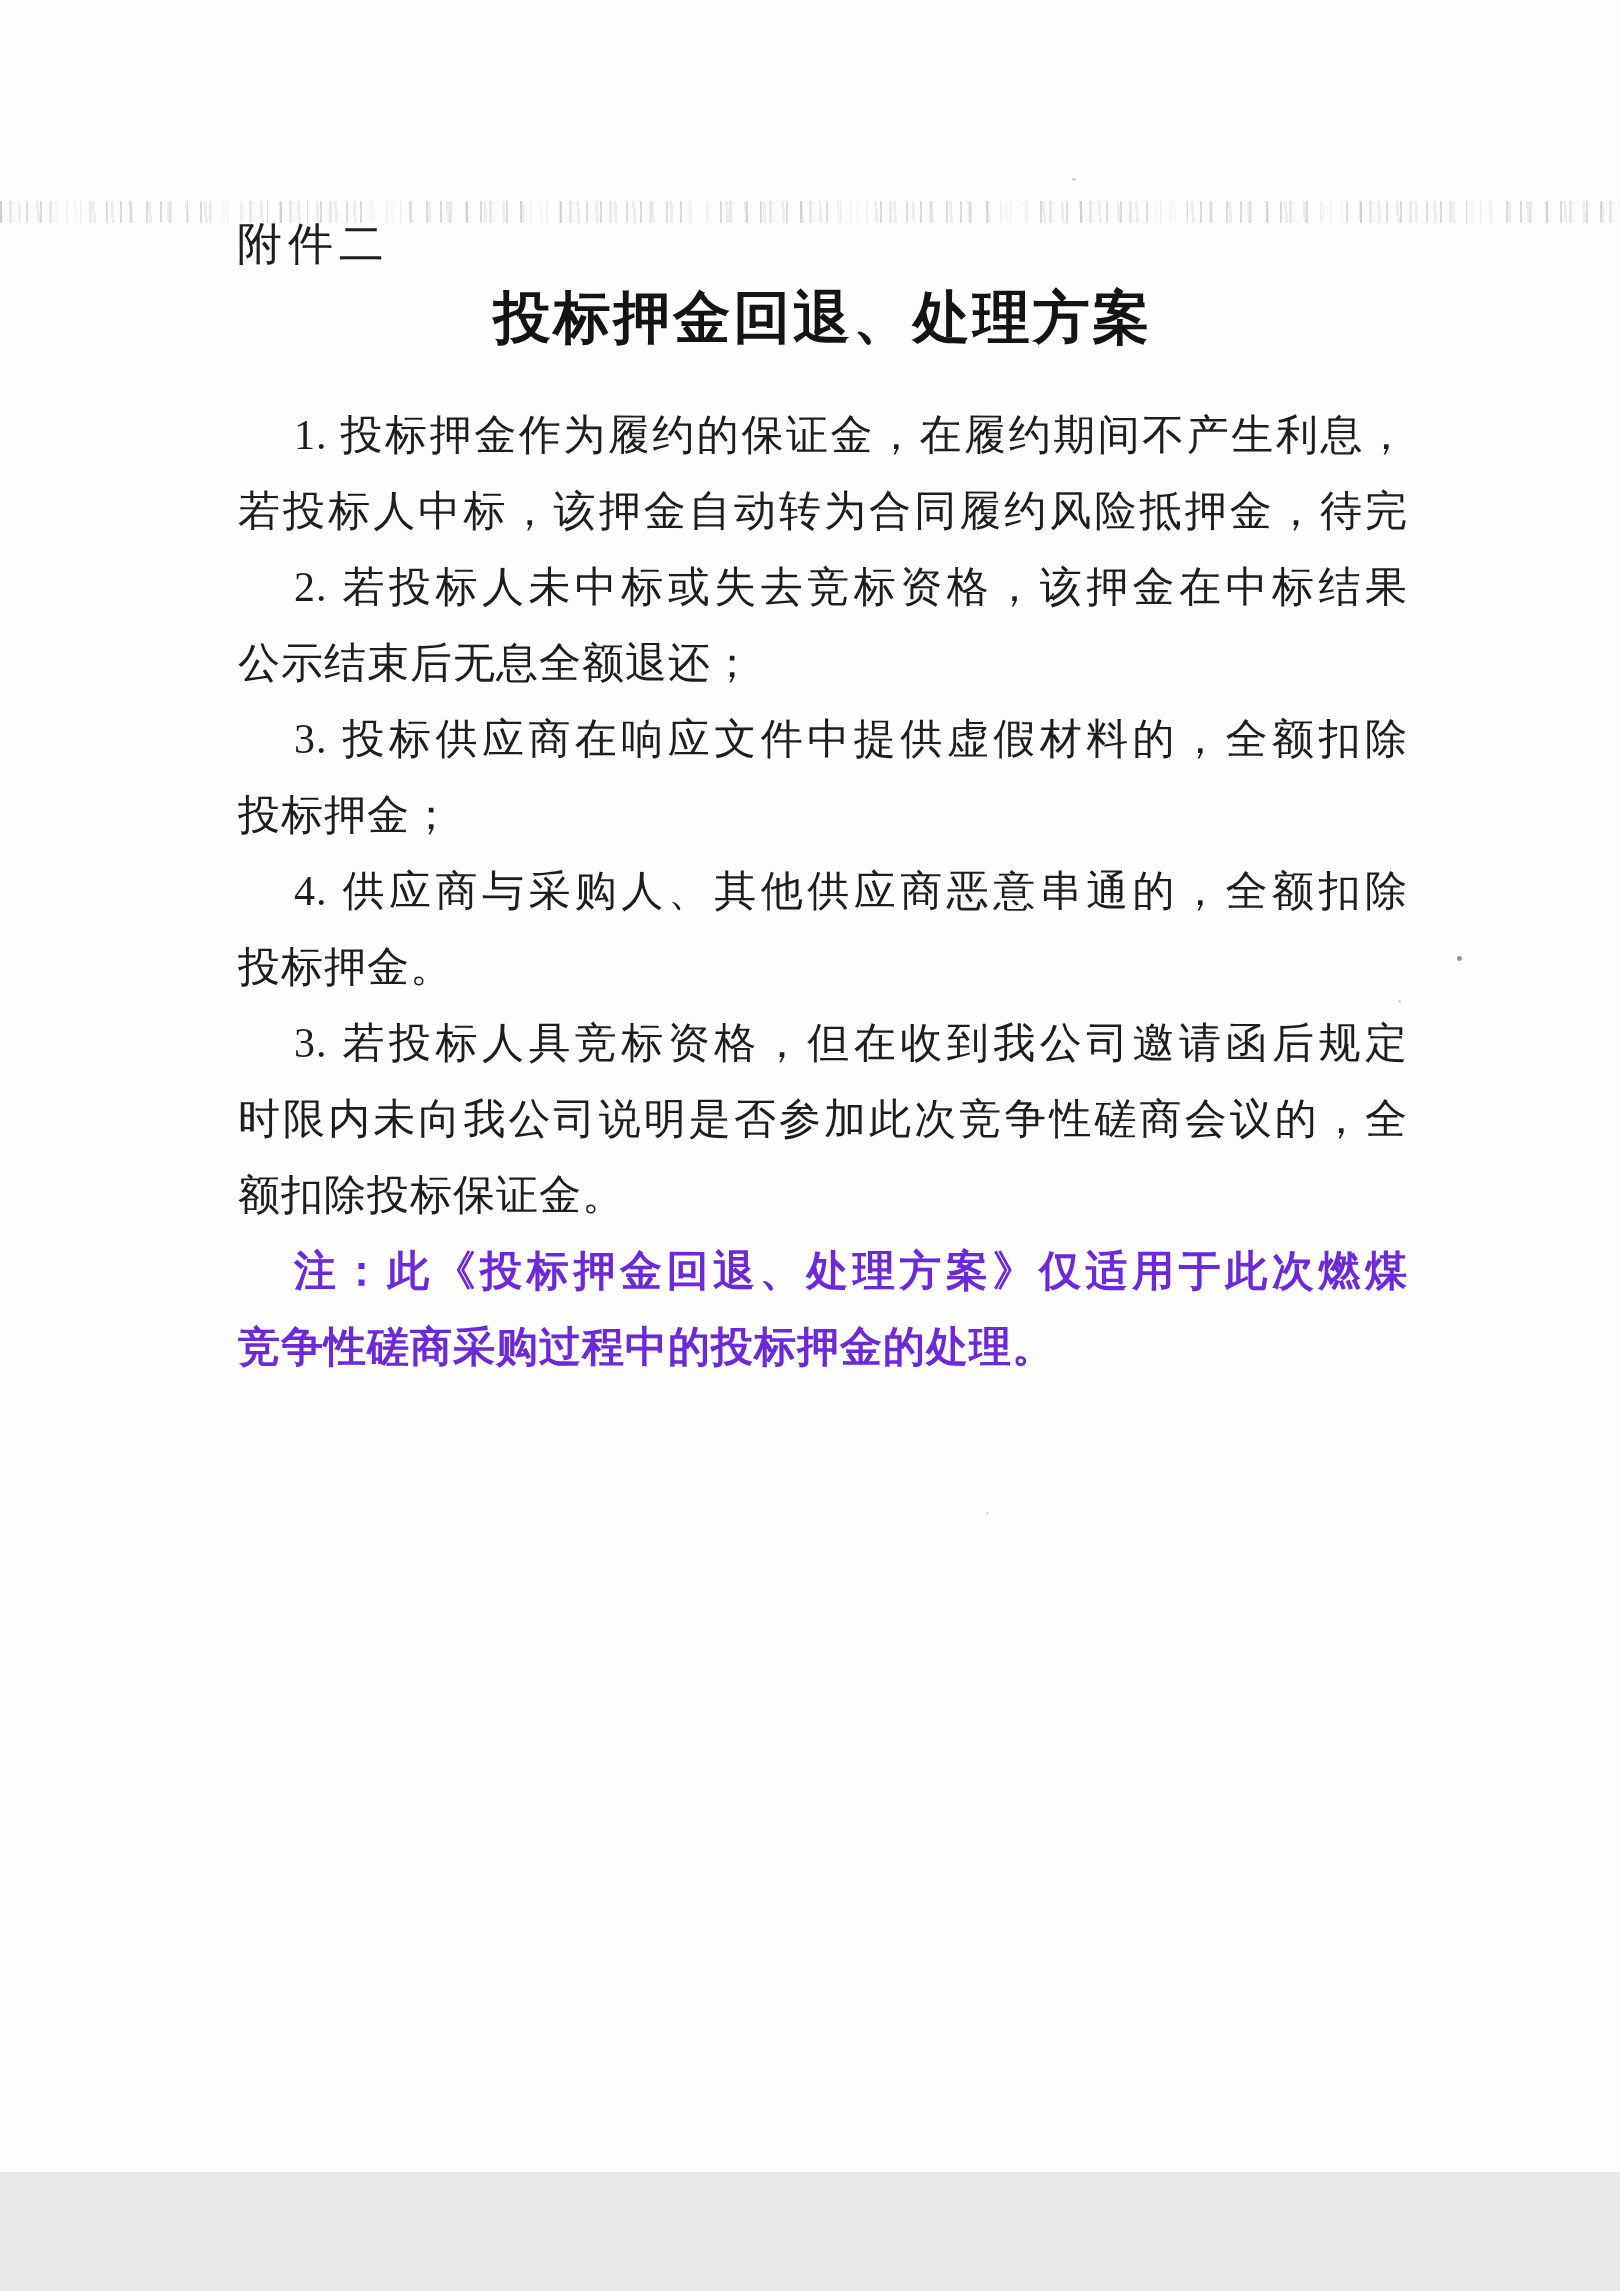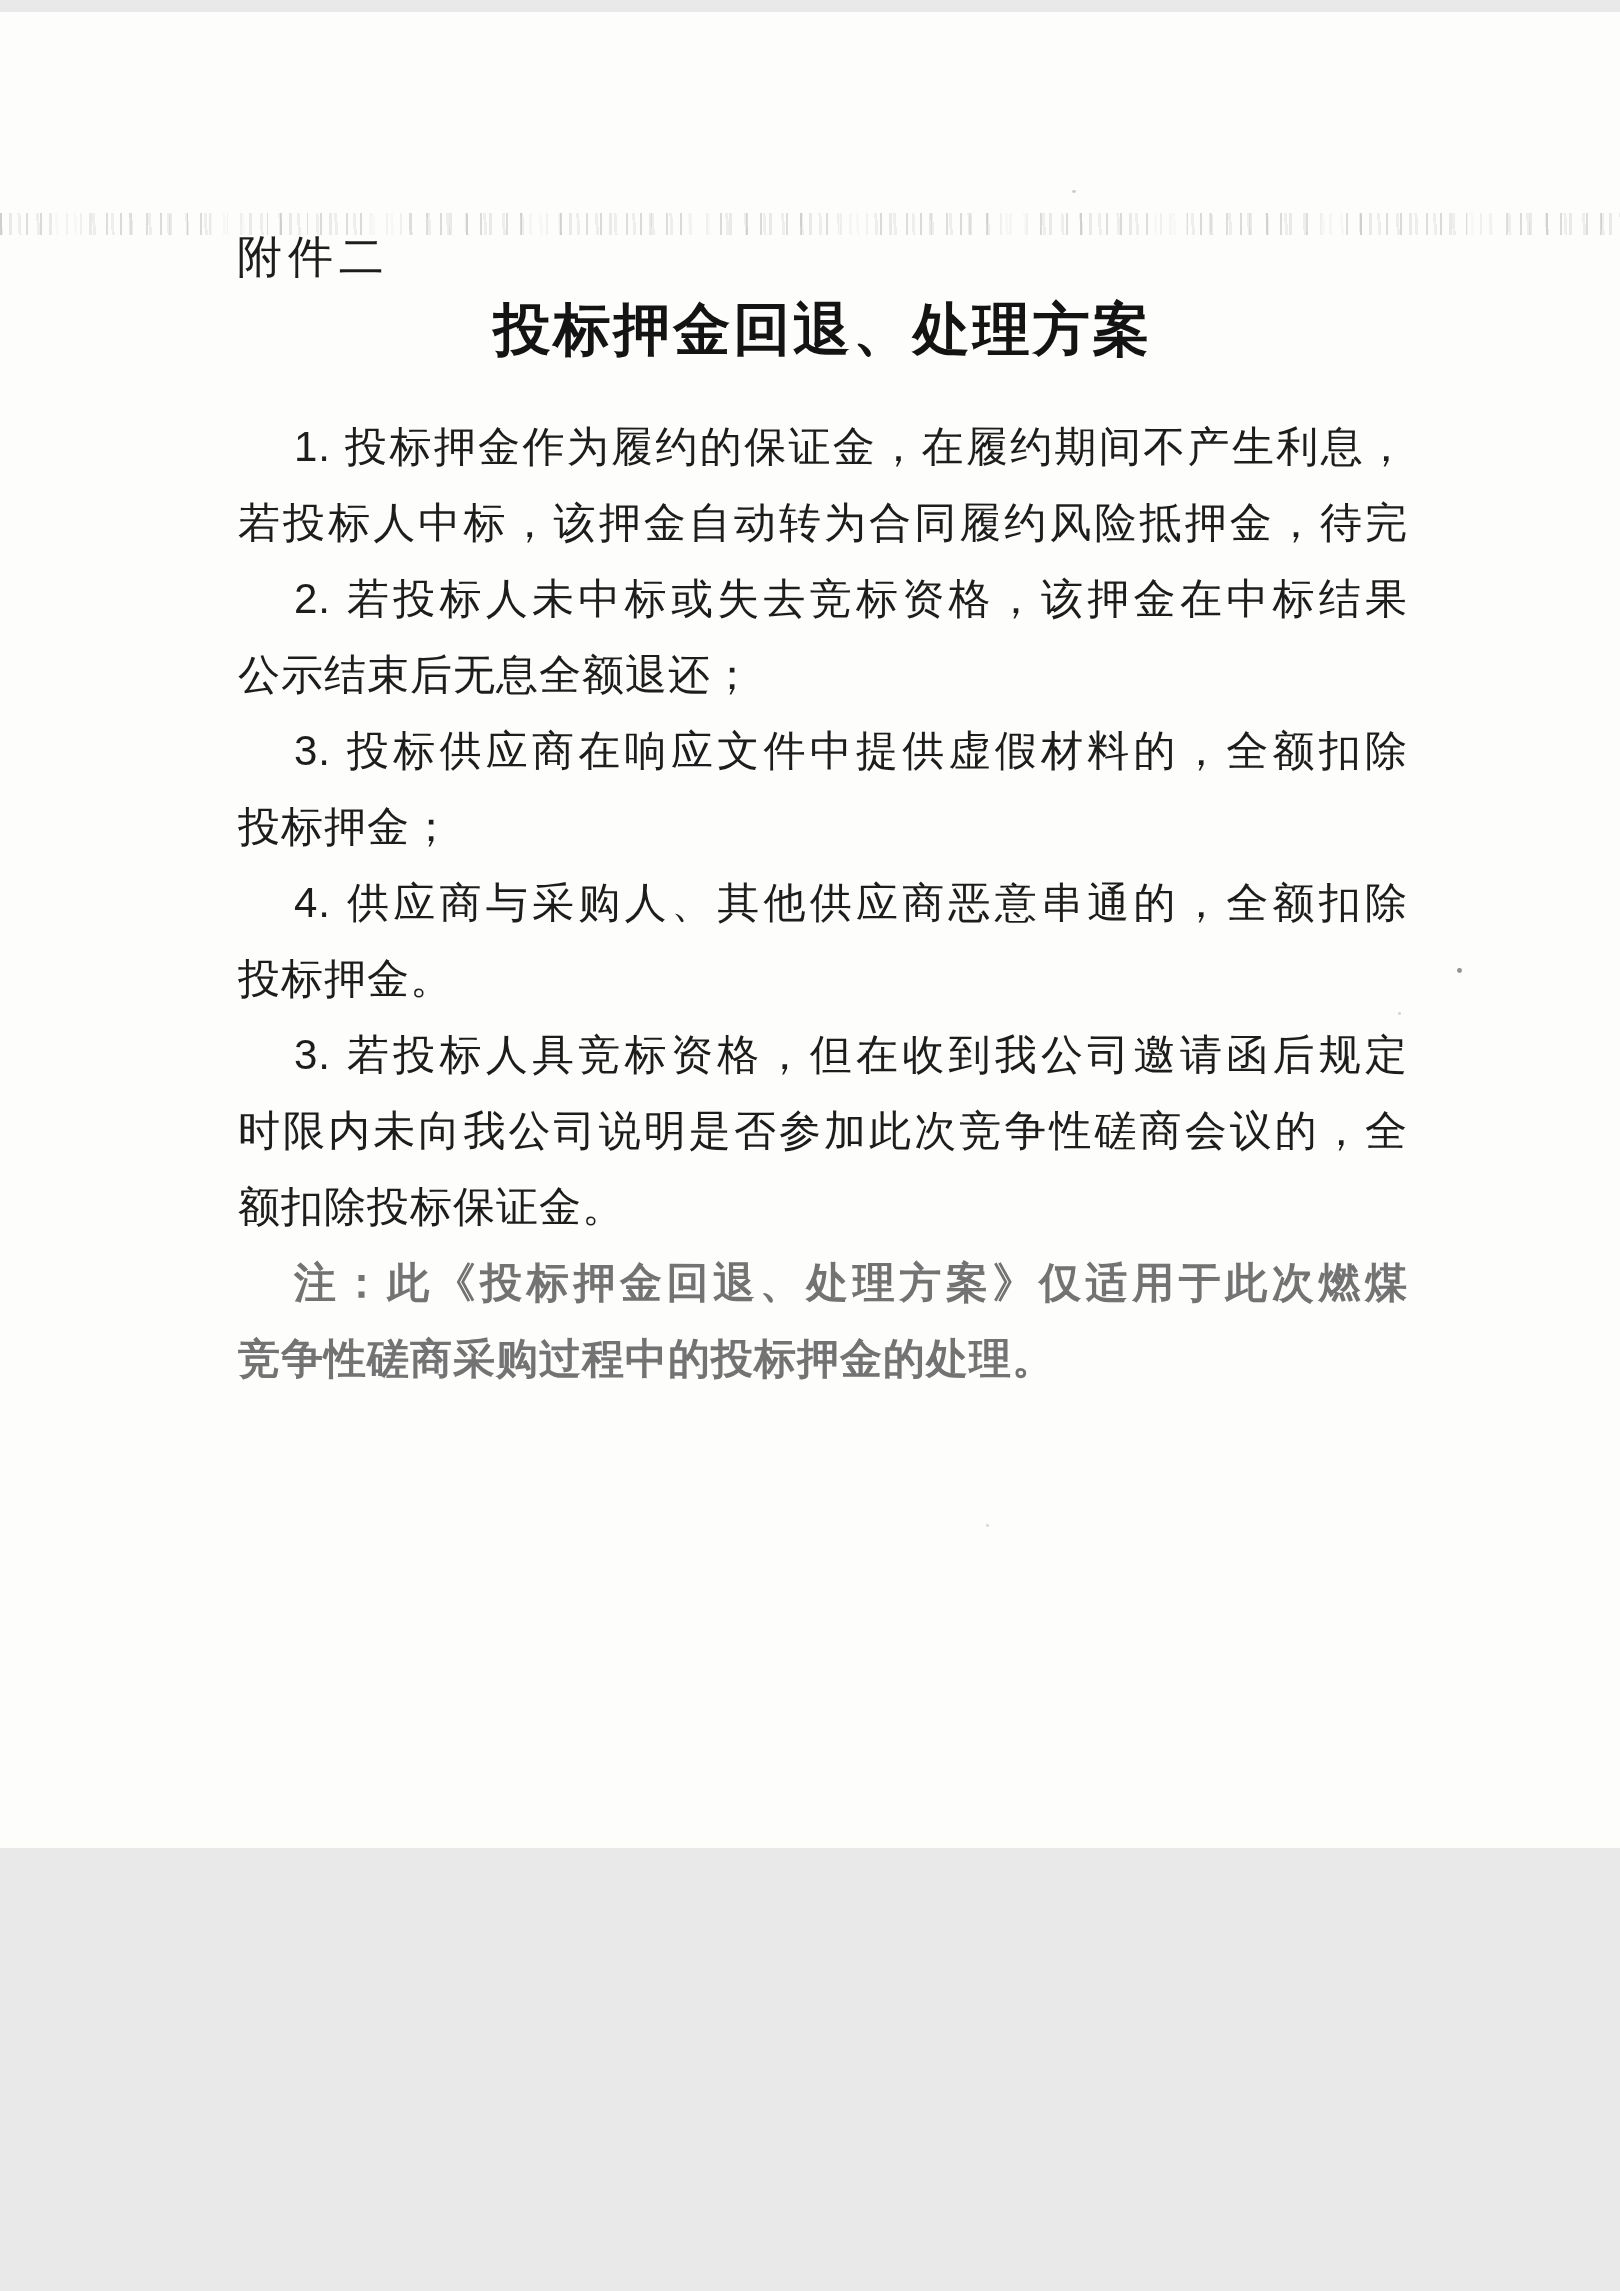--- a/index.html
+++ b/index.html
@@ -1,23 +1,23 @@
 <!DOCTYPE html>
 <html lang="zh"><head>
 <meta charset="utf-8">
 <style>
   html, body { margin: 0; padding: 0; background: #e9e9e9; }
   .page {
     position: relative;
     width: 1620px;
-    height: 1836px;
-    margin: 12px auto;
+    height: 2172px;
+    margin: 0 auto;
     background: #fdfdfc;
     overflow: hidden;
-    font-family: Liberation Sans, sans-serif;
+    font-family: Liberation Serif, serif;
     color: #1d1d1d;
   }
   
   .noise-band {
     position: absolute;
     left: 0; top: 205;
     top: 201px;
     width: 100%;
     height: 21.6px;
     background:
@@ -70,21 +70,21 @@
     white-space: normal;
   }
   .line.first { text-indent: 56px; }
   .line.fill {
     text-align: justify;
     text-align-last: justify;
     text-justify: inter-ideograph;
   }
   .note .line {
     font-weight: 700;
-    color: #737373;
+    color: #6d28d9;
   }
   .page-footer {
     position: absolute;
     left: 0; right: 0;
     top: 2189px;
     text-align: center;
     font-size: 32px;
     letter-spacing: 3.9px;
     color: #2a2a2a;
   }

